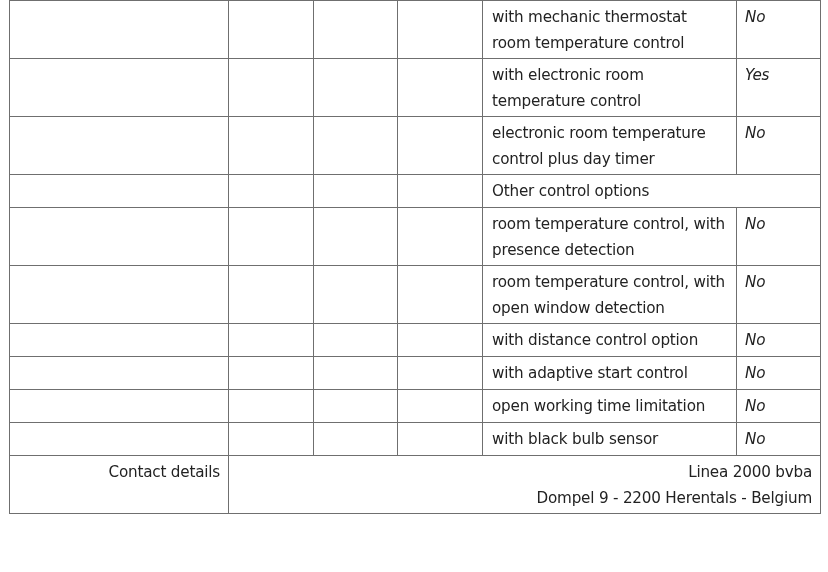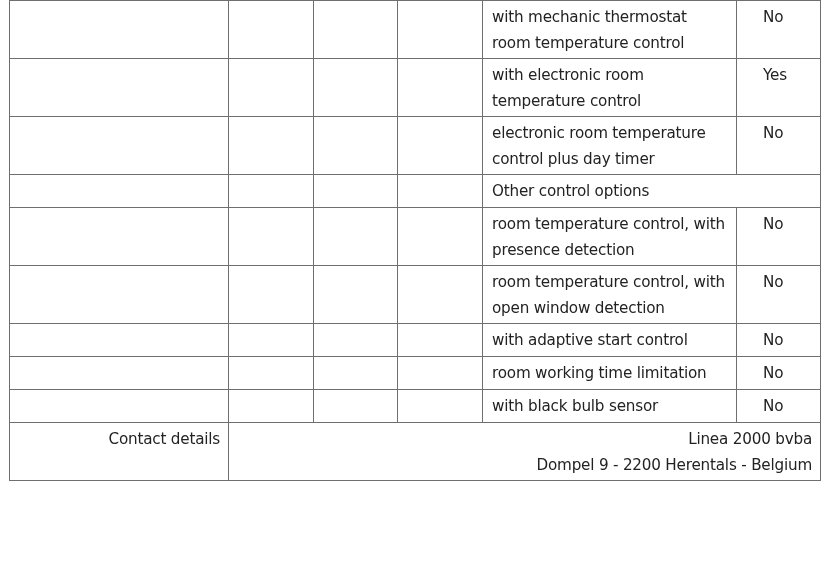--- a/index.html
+++ b/index.html
@@ -3,21 +3,21 @@
 <meta charset="utf-8">
 <style>
   html, body { margin:0; padding:0; background:#ffffff; }
   body { width:828px; height:572px; overflow:hidden; position:relative;
          font-family:"DejaVu Sans","Liberation Sans",sans-serif; color:#222; }
   table { position:absolute; left:9px; top:0; border-collapse:collapse; table-layout:fixed; width:811px; }
   td { border:1.5px solid #6f6f6f; vertical-align:top; padding:4px 8px 0 9px; font-size:15.2px; line-height:25.5px; letter-spacing:-0.2px; }
   tr.r2 td { height:53px;margin-top:41px; }
   tr.r1 td { height:28px;margin-top:48px; }
   tr.rc td { height:53px; padding-top:4px;text-align:right; }
-  td.val { padding-left:26px; }
+  td.val { padding-left:8px;font-style:italic; }
 </style>
 </head>
 <body>
 
 <table>
   <colgroup>
     <col style="width:219px">
       <col style="width:85px">
       <col style="width:84px">
       <col style="width:85px">
@@ -70,29 +70,37 @@
         <td></td>
         <td></td>
       <td>room temperature control, with open window detection</td>
       <td class="val">No</td>
     </tr>
     <tr class="r1">
       <td></td>
         <td></td>
         <td></td>
         <td></td>
+      <td>with distance control option</td>
+      <td class="val">No</td>
+    </tr>
+    <tr class="r1">
+      <td></td>
+        <td></td>
+        <td></td>
+        <td></td>
       <td>with adaptive start control</td>
       <td class="val">No</td>
     </tr>
     <tr class="r1">
       <td></td>
         <td></td>
         <td></td>
         <td></td>
-      <td>room working time limitation</td>
+      <td>open working time limitation</td>
       <td class="val">No</td>
     </tr>
     <tr class="r1">
       <td></td>
         <td></td>
         <td></td>
         <td></td>
       <td>with black bulb sensor</td>
       <td class="val">No</td>
     </tr>

